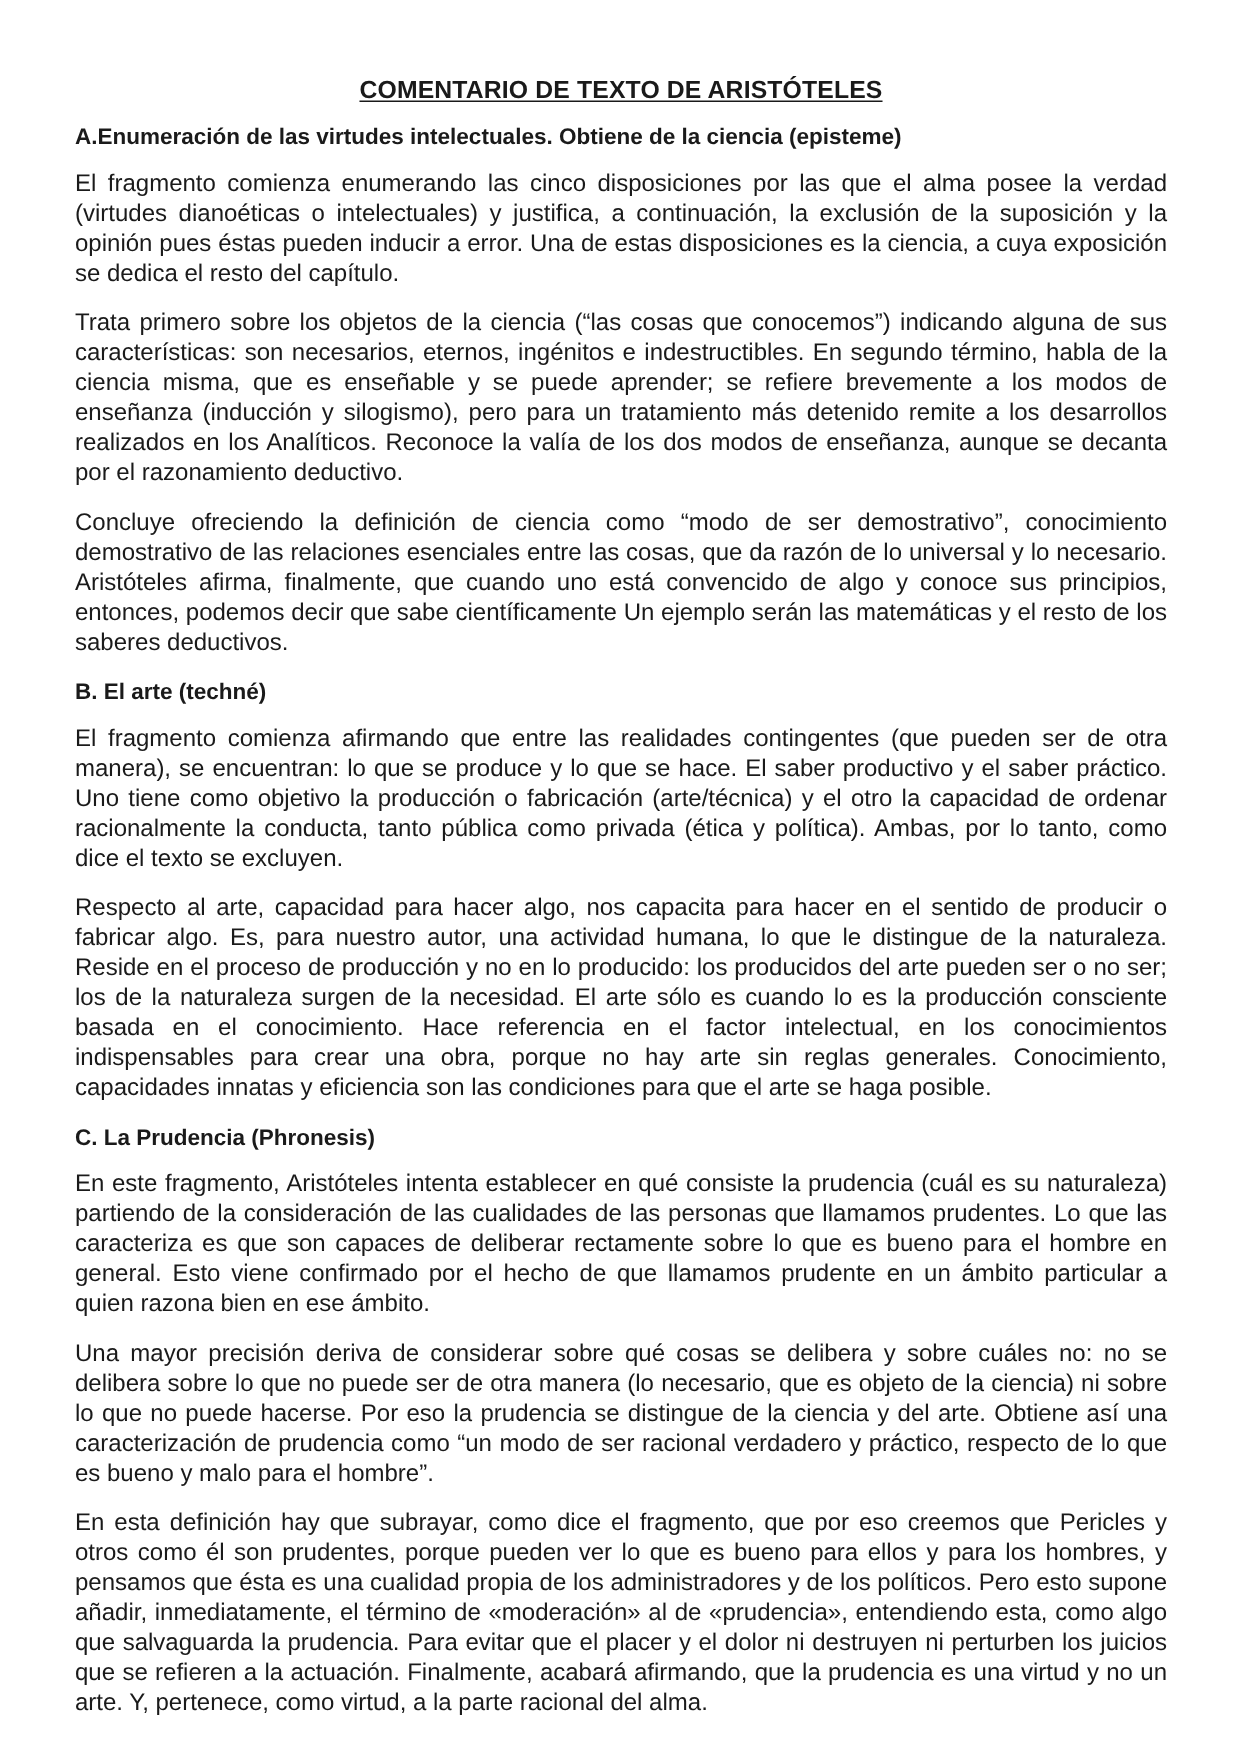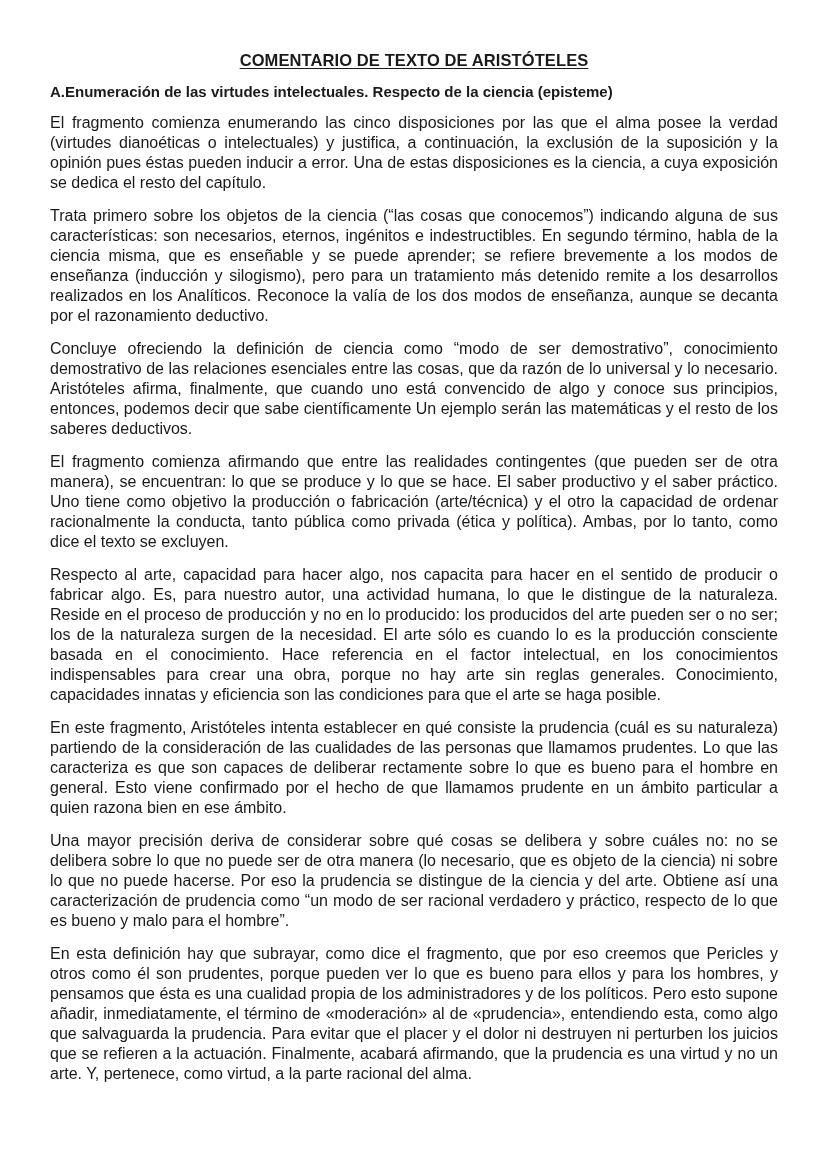--- a/index.html
+++ b/index.html
@@ -47,30 +47,32 @@
     }
   </style>
 </head>
 <body>
 
 <div class="page">
 
   <h1 class="doc-title">COMENTARIO DE TEXTO DE ARISTÓTELES</h1>
 
   <section>
-    <h2 class="section-heading">A.Enumeración de las virtudes intelectuales. Respecto de la ciencia (episteme)</h2>
+    <h2 class="section-heading">A.Enumeración de las virtudes intelectuales. Obtiene de la ciencia (episteme)</h2>
     <p class="para">El fragmento comienza enumerando las cinco disposiciones por las que el alma posee la verdad (virtudes dianoéticas o intelectuales) y justifica, a continuación, la exclusión de la suposición y la opinión pues éstas pueden inducir a error. Una de estas disposiciones es la ciencia, a cuya exposición se dedica el resto del capítulo.</p>
     <p class="para"><span>Trata primero sobre los objetos de la ciencia (“las cosas que conocemos”) indicando alguna de sus características: son necesarios, eternos, ingénitos e indestructibles. En segundo término, habla de la ciencia misma, que es enseñable y se puede aprender; se refiere brevemente a los modos de enseñanza (inducción y silogismo), pero para un tratamiento más detenido remite a los desarrollos realizados en los </span><span class="em">Analíticos.</span><span> Reconoce la valía de los dos modos de enseñanza, aunque se decanta por el razonamiento deductivo.</span></p>
     <p class="para">Concluye ofreciendo la definición de ciencia como “modo de ser demostrativo”, conocimiento demostrativo de las relaciones esenciales entre las cosas, que da razón de lo universal y lo necesario. Aristóteles afirma, finalmente, que cuando uno está convencido de algo y conoce sus principios, entonces, podemos decir que sabe científicamente Un ejemplo serán las matemáticas y el resto de los saberes deductivos.</p>
   </section>
 
   <section>
+    <h2 class="section-heading">B. El arte (techné)</h2>
     <p class="para">El fragmento comienza afirmando que entre las realidades contingentes (que pueden ser de otra manera), se encuentran: lo que se produce y lo que se hace. El saber productivo y el saber práctico. Uno tiene como objetivo la producción o fabricación (arte/técnica) y el otro la capacidad de ordenar racionalmente la conducta, tanto pública como privada (ética y política). Ambas, por lo tanto, como dice el texto se excluyen.</p>
     <p class="para">Respecto al arte, capacidad para hacer algo, nos capacita para hacer en el sentido de producir o fabricar algo. Es, para nuestro autor, una actividad humana, lo que le distingue de la naturaleza. Reside en el proceso de producción y no en lo producido: los producidos del arte pueden ser o no ser; los de la naturaleza surgen de la necesidad. El arte sólo es cuando lo es la producción consciente basada en el conocimiento. Hace referencia en el factor intelectual, en los conocimientos indispensables para crear una obra, porque no hay arte sin reglas generales. Conocimiento, capacidades innatas y eficiencia son las condiciones para que el arte se haga posible.</p>
   </section>
 
   <section>
+    <h2 class="section-heading">C. La Prudencia (Phronesis)</h2>
     <p class="para">En este fragmento, Aristóteles intenta establecer en qué consiste la prudencia (cuál es su naturaleza) partiendo de la consideración de las cualidades de las personas que llamamos prudentes. Lo que las caracteriza es que son capaces de deliberar rectamente sobre lo que es bueno para el hombre en general. Esto viene confirmado por el hecho de que llamamos prudente en un ámbito particular a quien razona bien en ese ámbito.</p>
     <p class="para">Una mayor precisión deriva de considerar sobre qué cosas se delibera y sobre cuáles no: no se delibera sobre lo que no puede ser de otra manera (lo necesario, que es objeto de la ciencia) ni sobre lo que no puede hacerse. Por eso la prudencia se distingue de la ciencia y del arte. Obtiene así una caracterización de prudencia como “un modo de ser racional verdadero y práctico, respecto de lo que es bueno y malo para el hombre”.</p>
     <p class="para">En esta definición hay que subrayar, como dice el fragmento, que por eso creemos que Pericles y otros como él son prudentes, porque pueden ver lo que es bueno para ellos y para los hombres, y pensamos que ésta es una cualidad propia de los administradores y de los políticos. Pero esto supone añadir, inmediatamente, el término de «moderación» al de «prudencia», entendiendo esta, como algo que salvaguarda la prudencia. Para evitar que el placer y el dolor ni destruyen ni perturben los juicios que se refieren a la actuación. Finalmente, acabará afirmando, que la prudencia es una virtud y no un arte. Y, pertenece, como virtud, a la parte racional del alma.</p>
   </section>
 
 </div>
 
 </body></html>

